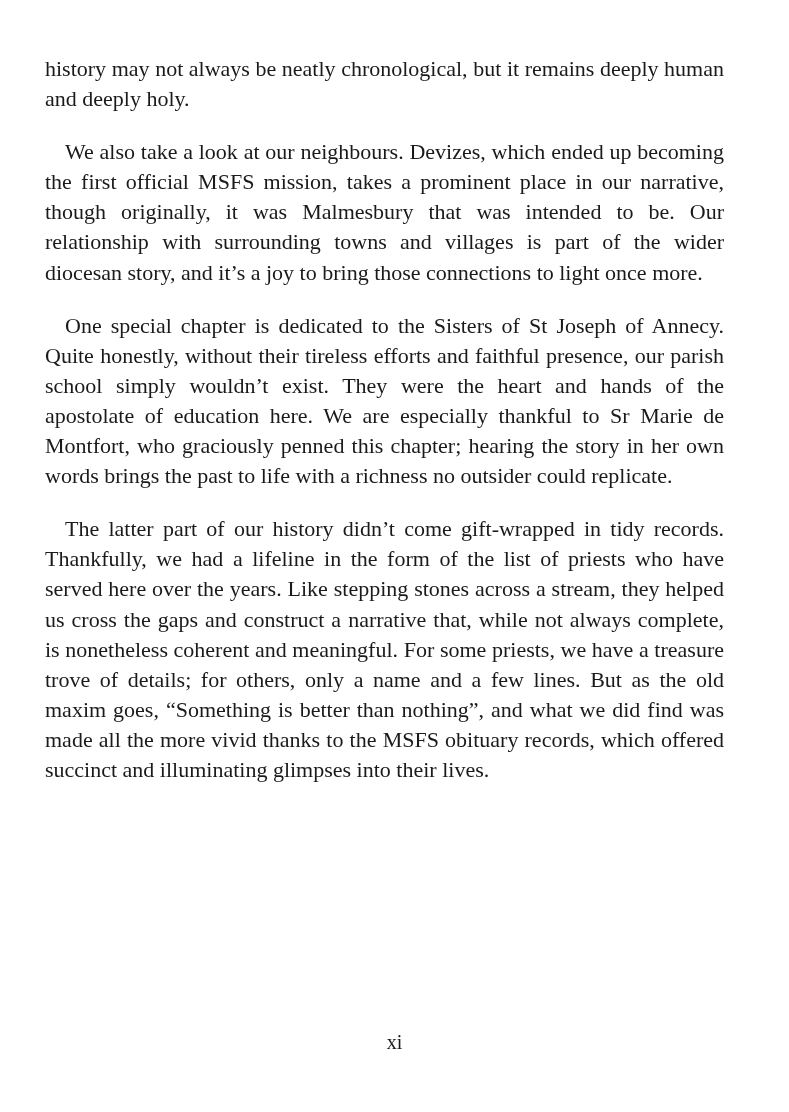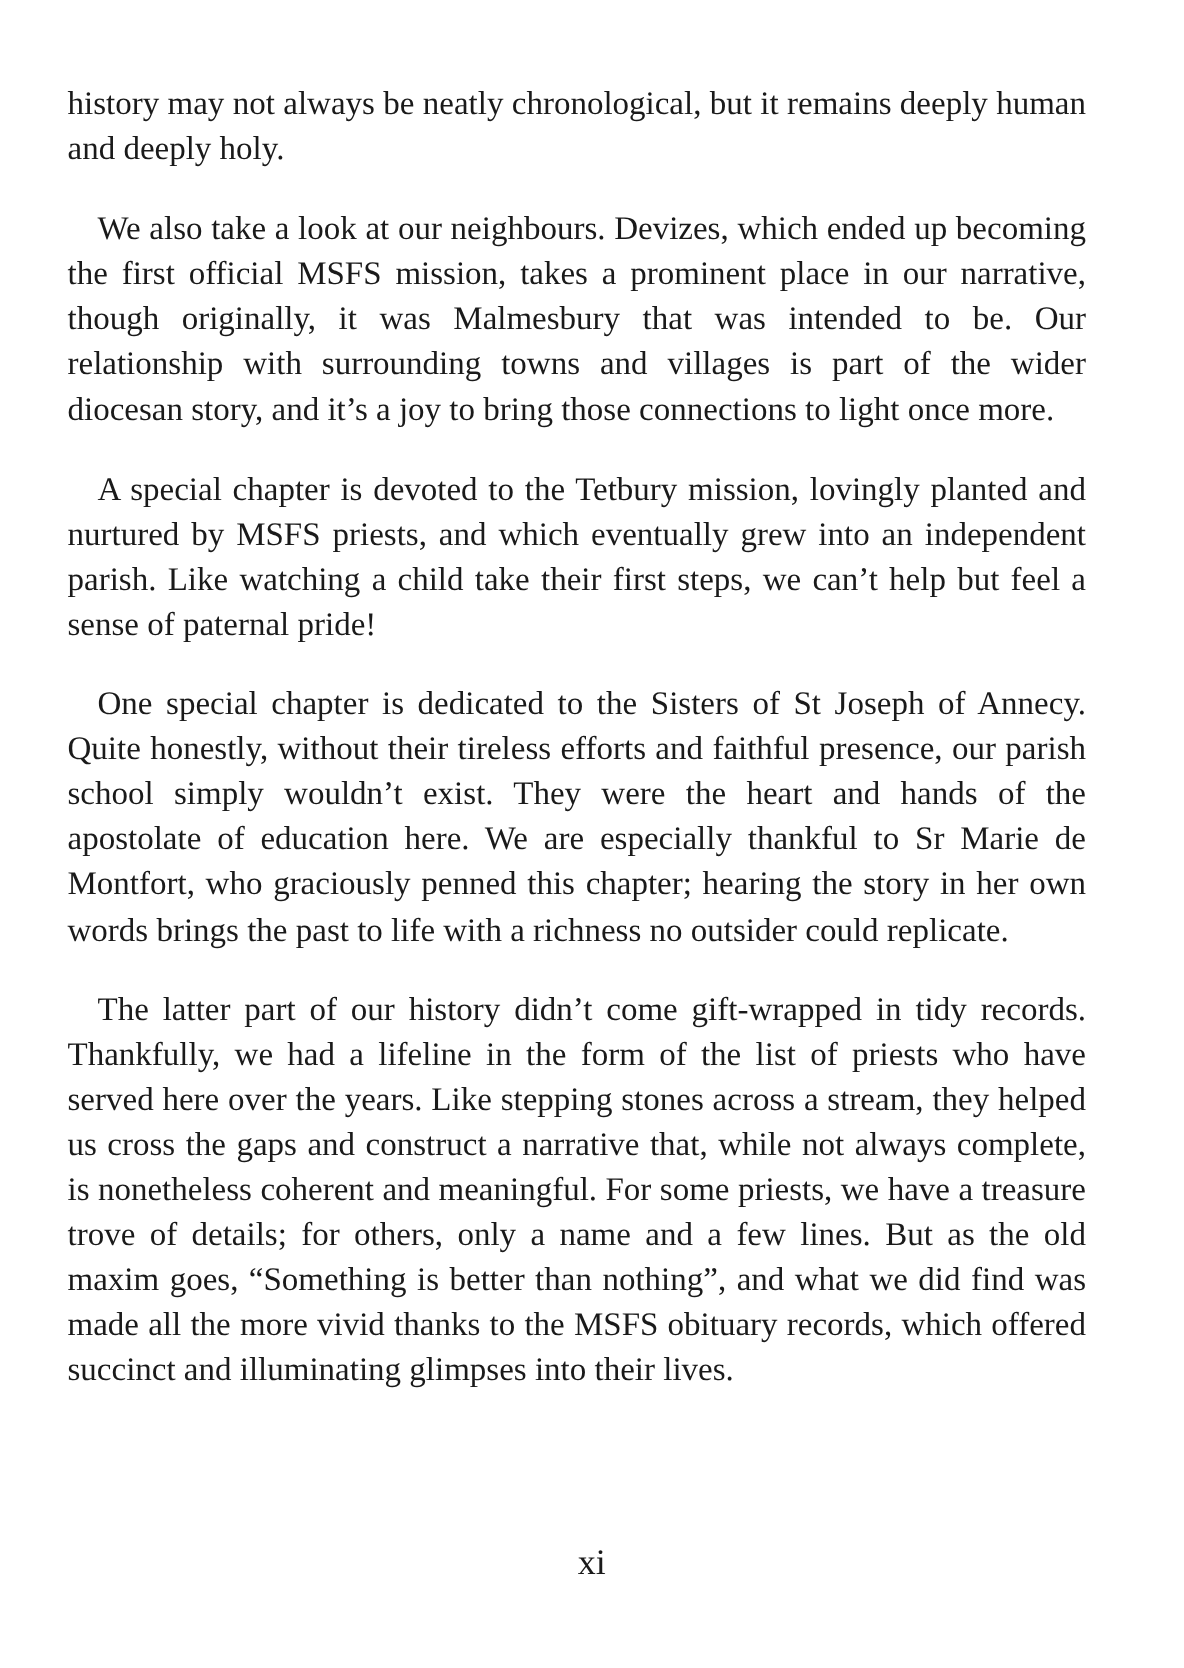--- a/index.html
+++ b/index.html
@@ -31,29 +31,28 @@
   }
   .para.continued {
     text-indent: 0;
   }
   .page-number {
     position: absolute;
     left: 0;
     right: 0;
     top: 1028px;
     text-align: center;
-    font-size: 24px;
+    font-size: 20px;
     line-height: 28px;
     color: #1a1a1a;
   }
 </style>
 </head>
 <body>
 
 <div class="page">
   <p class="para continued">history may not always be neatly chronological, but it remains deeply human  and deeply holy.</p>
   <p class="para">We also take a look at our neighbours. Devizes, which ended up becoming the first official MSFS mission, takes a prominent place in our narrative, though originally, it was Malmesbury that was intended to be. Our relationship with surrounding towns and villages is part of the wider diocesan story, and it’s a joy to bring those connections to light once more.</p>
-  <p class="para">A special chapter is devoted to the Tetbury mission, lovingly planted and nurtured by MSFS priests, and which eventually grew into an independent parish. Like watching a child take their first steps, we can’t help but feel a sense of paternal pride!</p>
   <p class="para">One special chapter is dedicated to the Sisters of St Joseph of Annecy. Quite honestly, without their tireless efforts and faithful presence, our parish school simply wouldn’t exist. They were the heart and hands of the apostolate of education here. We are especially thankful to Sr Marie de Montfort, who graciously penned this chapter; hearing the story in her own words brings the past to life with a richness no outsider could replicate.</p>
   <p class="para">The latter part of our history didn’t come gift-wrapped in tidy records. Thankfully, we had a lifeline in the form of the list of priests who have served here over the years. Like stepping stones across a stream, they helped us cross the gaps and construct a narrative that, while not always complete, is nonetheless coherent and meaningful. For some priests, we have a treasure trove of details; for others, only a name and a few lines. But as the old maxim goes, “Something is better than nothing”, and what we did find was made all the more vivid thanks to the MSFS obituary records, which offered succinct and illuminating glimpses into their lives.</p>
 </div>
 
 <div class="page-number">xi</div>
 
 </body></html>

